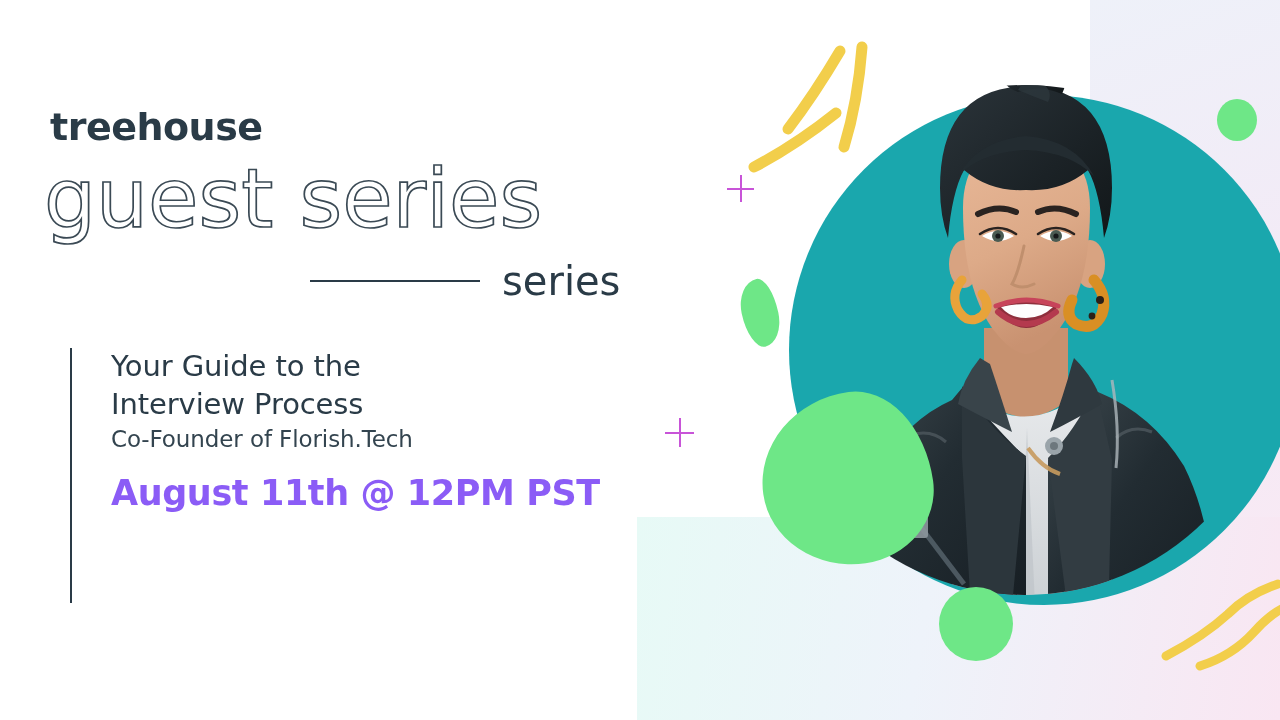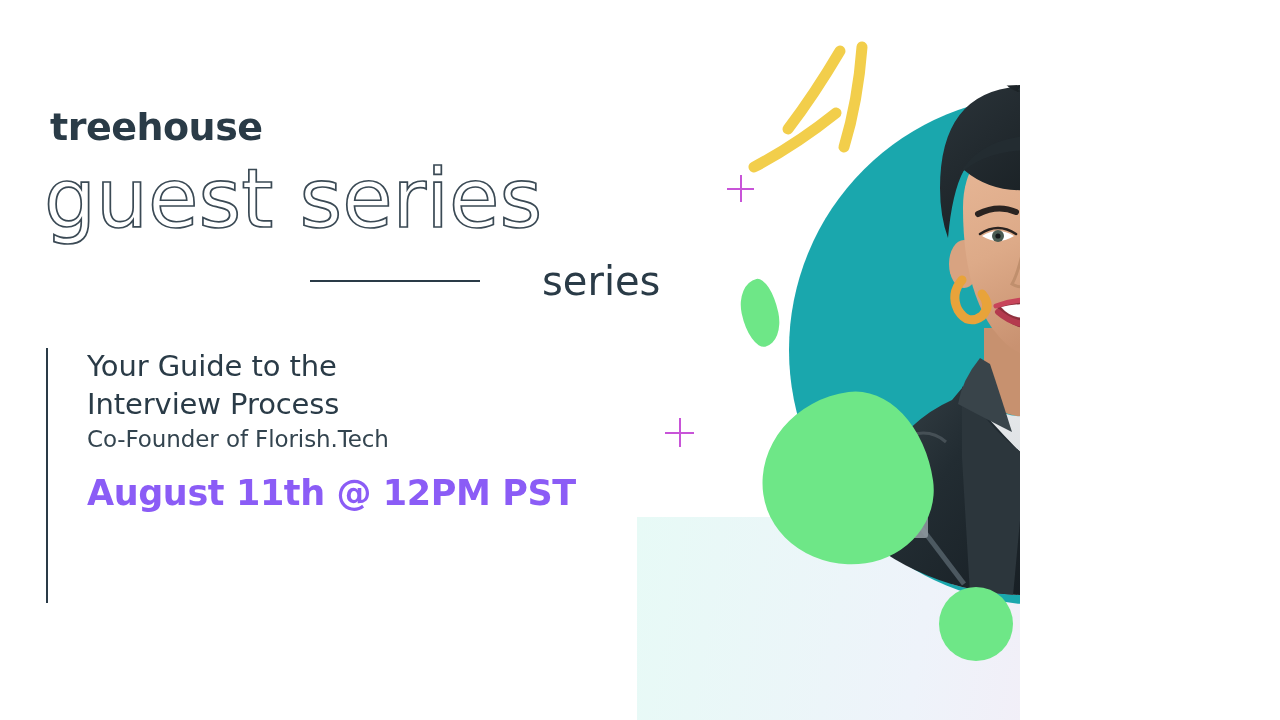--- a/index.html
+++ b/index.html
@@ -2,21 +2,21 @@
 <html><head>
 <meta charset="utf-8">
 <style>
   html, body {
     margin: 0;
     padding: 0;
     background: #ffffff;
   }
   #stage {
     position: relative;
-    width: 1020px;
+    width: 1280px;
     height: 720px;
     overflow: hidden;
     background: #ffffff;
     font-family: "DejaVu Sans", sans-serif;
   }
 
   
   .panel {
     position: absolute;
   }
@@ -129,26 +129,25 @@
     width: 170px;
     height: 2px;
     background: #2a3b47;
   }
   #series-word {
     font-size: 40px;
     font-weight: 500;
     color: #2a3b47;
     letter-spacing: 0px;
     line-height: 1;
-    margin-left: 40px;
   }
 
   #detail-block {
     position: absolute;
-    left: 46px; top: 348px;
+    left: 70px; top: 348px;
     height: 255px;
     padding-left: 39px;
     border-left: 2px solid #2a3b47;
     box-sizing: border-box;
   }
   #talk-title {
     font-size: 29px;
     font-weight: 500;
     color: #2a3b47;
     line-height: 1.31;

